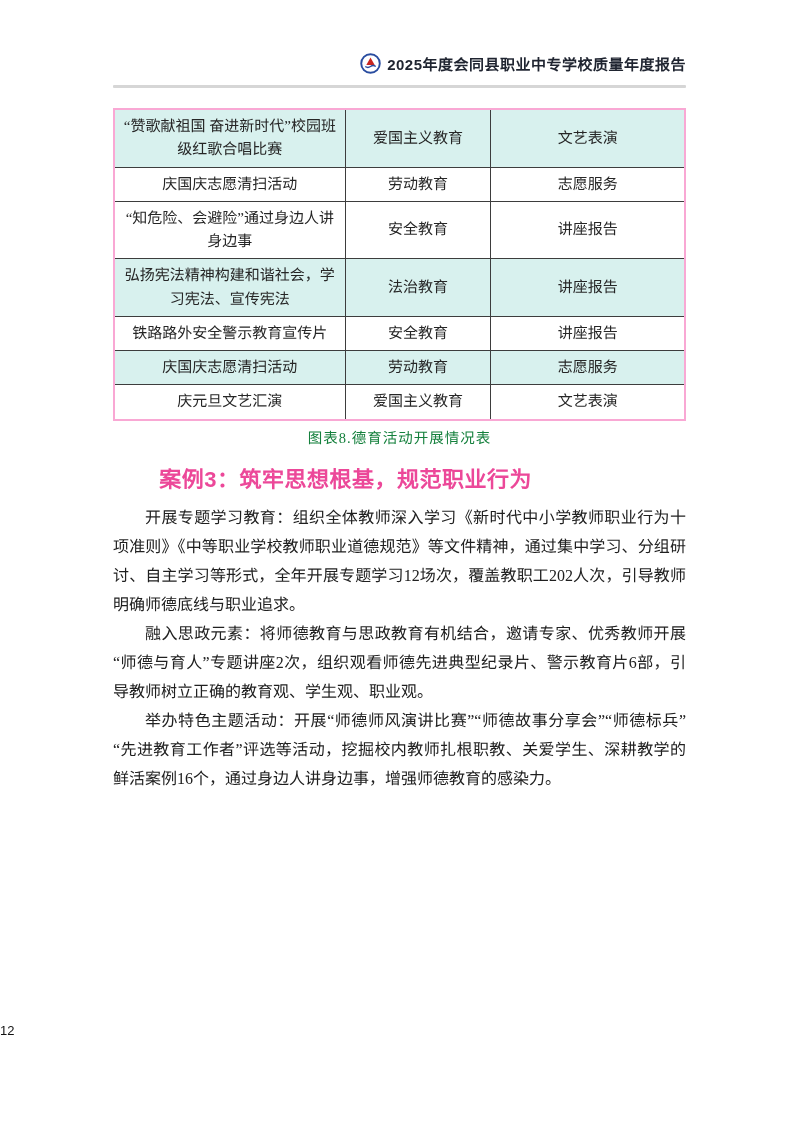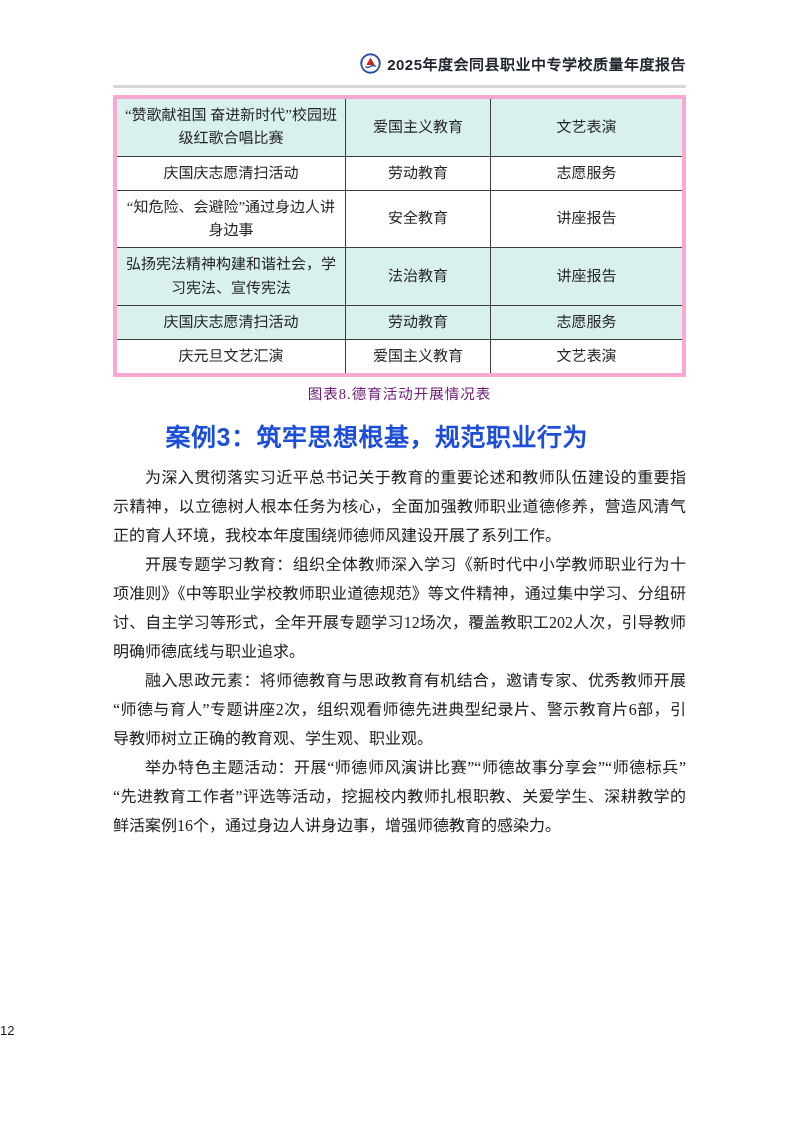--- a/index.html
+++ b/index.html
@@ -36,50 +36,50 @@
   .hdr-rule {
     margin-top: 9px;
     height: 3px;
     background: #d6d6d6;
     border-radius: 1px;
   }
   
   table.moral {
     width: 100%;
     border-collapse: collapse;
-    margin-top: 7px;
-    border: 4px solid #f9a8d4;
+    margin-top: 20px;
+    border: 2px solid #f9a8d4;
     table-layout: fixed;
   }
   table.moral td {
     border: 1px solid #3d3d3d;
     text-align: center;
     vertical-align: middle;
     font-size: 15px;
     line-height: 1.55;
     padding: 5px 6px;
     color: #262626;
   }
   table.moral col.c1 { width: 40.5%; }
   table.moral col.c2 { width: 25.5%; }
   table.moral col.c3 { width: 34%; }
   tr.shaded td { background: var(--shade, #d8f1ee); }
   .tbl-caption {
     text-align: center;
     font-size: 14.5px;
     margin-top: 5px;
-    color: #701a75;
+    color: #15803d;
     letter-spacing: 1px;
   }
   
   .case-heading {
     font-family: "Liberation Sans", "DejaVu Sans", sans-serif;
-    font-size: 25px;
+    font-size: 22px;
     font-weight: bold;
-    color: #1d4ed8;
+    color: #ec4899;
     margin: 14px 0 10px 0;
     text-indent: 2.1em;
     letter-spacing: 0.5px;
   }
   .body-text p {
     font-size: 16px;
     line-height: 29px;
     text-indent: 2em;
     text-align: justify;
     margin: 0;
@@ -133,38 +133,42 @@
         <tr>
       <td>“知危险、会避险”通过身边人讲身边事</td>
       <td>安全教育</td>
       <td>讲座报告</td>
     </tr>
         <tr class="shaded">
       <td>弘扬宪法精神构建和谐社会，学习宪法、宣传宪法</td>
       <td>法治教育</td>
       <td>讲座报告</td>
     </tr>
+        <tr>
+      <td>铁路路外安全警示教育宣传片</td>
+      <td>安全教育</td>
+      <td>讲座报告</td>
+    </tr>
         <tr class="shaded">
       <td>庆国庆志愿清扫活动</td>
       <td>劳动教育</td>
       <td>志愿服务</td>
     </tr>
         <tr>
       <td>庆元旦文艺汇演</td>
       <td>爱国主义教育</td>
       <td>文艺表演</td>
     </tr>
       </tbody>
   </table>
 
   <div class="tbl-caption">图表8.德育活动开展情况表</div>
 
   <div class="case-heading">案例3：筑牢思想根基，规范职业行为</div>
   <div class="body-text">
-      <p>为深入贯彻落实习近平总书记关于教育的重要论述和教师队伍建设的重要指示精神，以立德树人根本任务为核心，全面加强教师职业道德修养，营造风清气正的育人环境，我校本年度围绕师德师风建设开展了系列工作。</p>
       <p>开展专题学习教育：组织全体教师深入学习《新时代中小学教师职业行为十项准则》《中等职业学校教师职业道德规范》等文件精神，通过集中学习、分组研讨、自主学习等形式，全年开展专题学习12场次，覆盖教职工202人次，引导教师明确师德底线与职业追求。</p>
       <p>融入思政元素：将师德教育与思政教育有机结合，邀请专家、优秀教师开展“师德与育人”专题讲座2次，组织观看师德先进典型纪录片、警示教育片6部，引导教师树立正确的教育观、学生观、职业观。</p>
       <p>举办特色主题活动：开展“师德师风演讲比赛”“师德故事分享会”“师德标兵”“先进教育工作者”评选等活动，挖掘校内教师扎根职教、关爱学生、深耕教学的鲜活案例16个，通过身边人讲身边事，增强师德教育的感染力。</p>
     </div>
 
   <div class="page-number">12</div>
 
 </div>
 
 </body></html>

